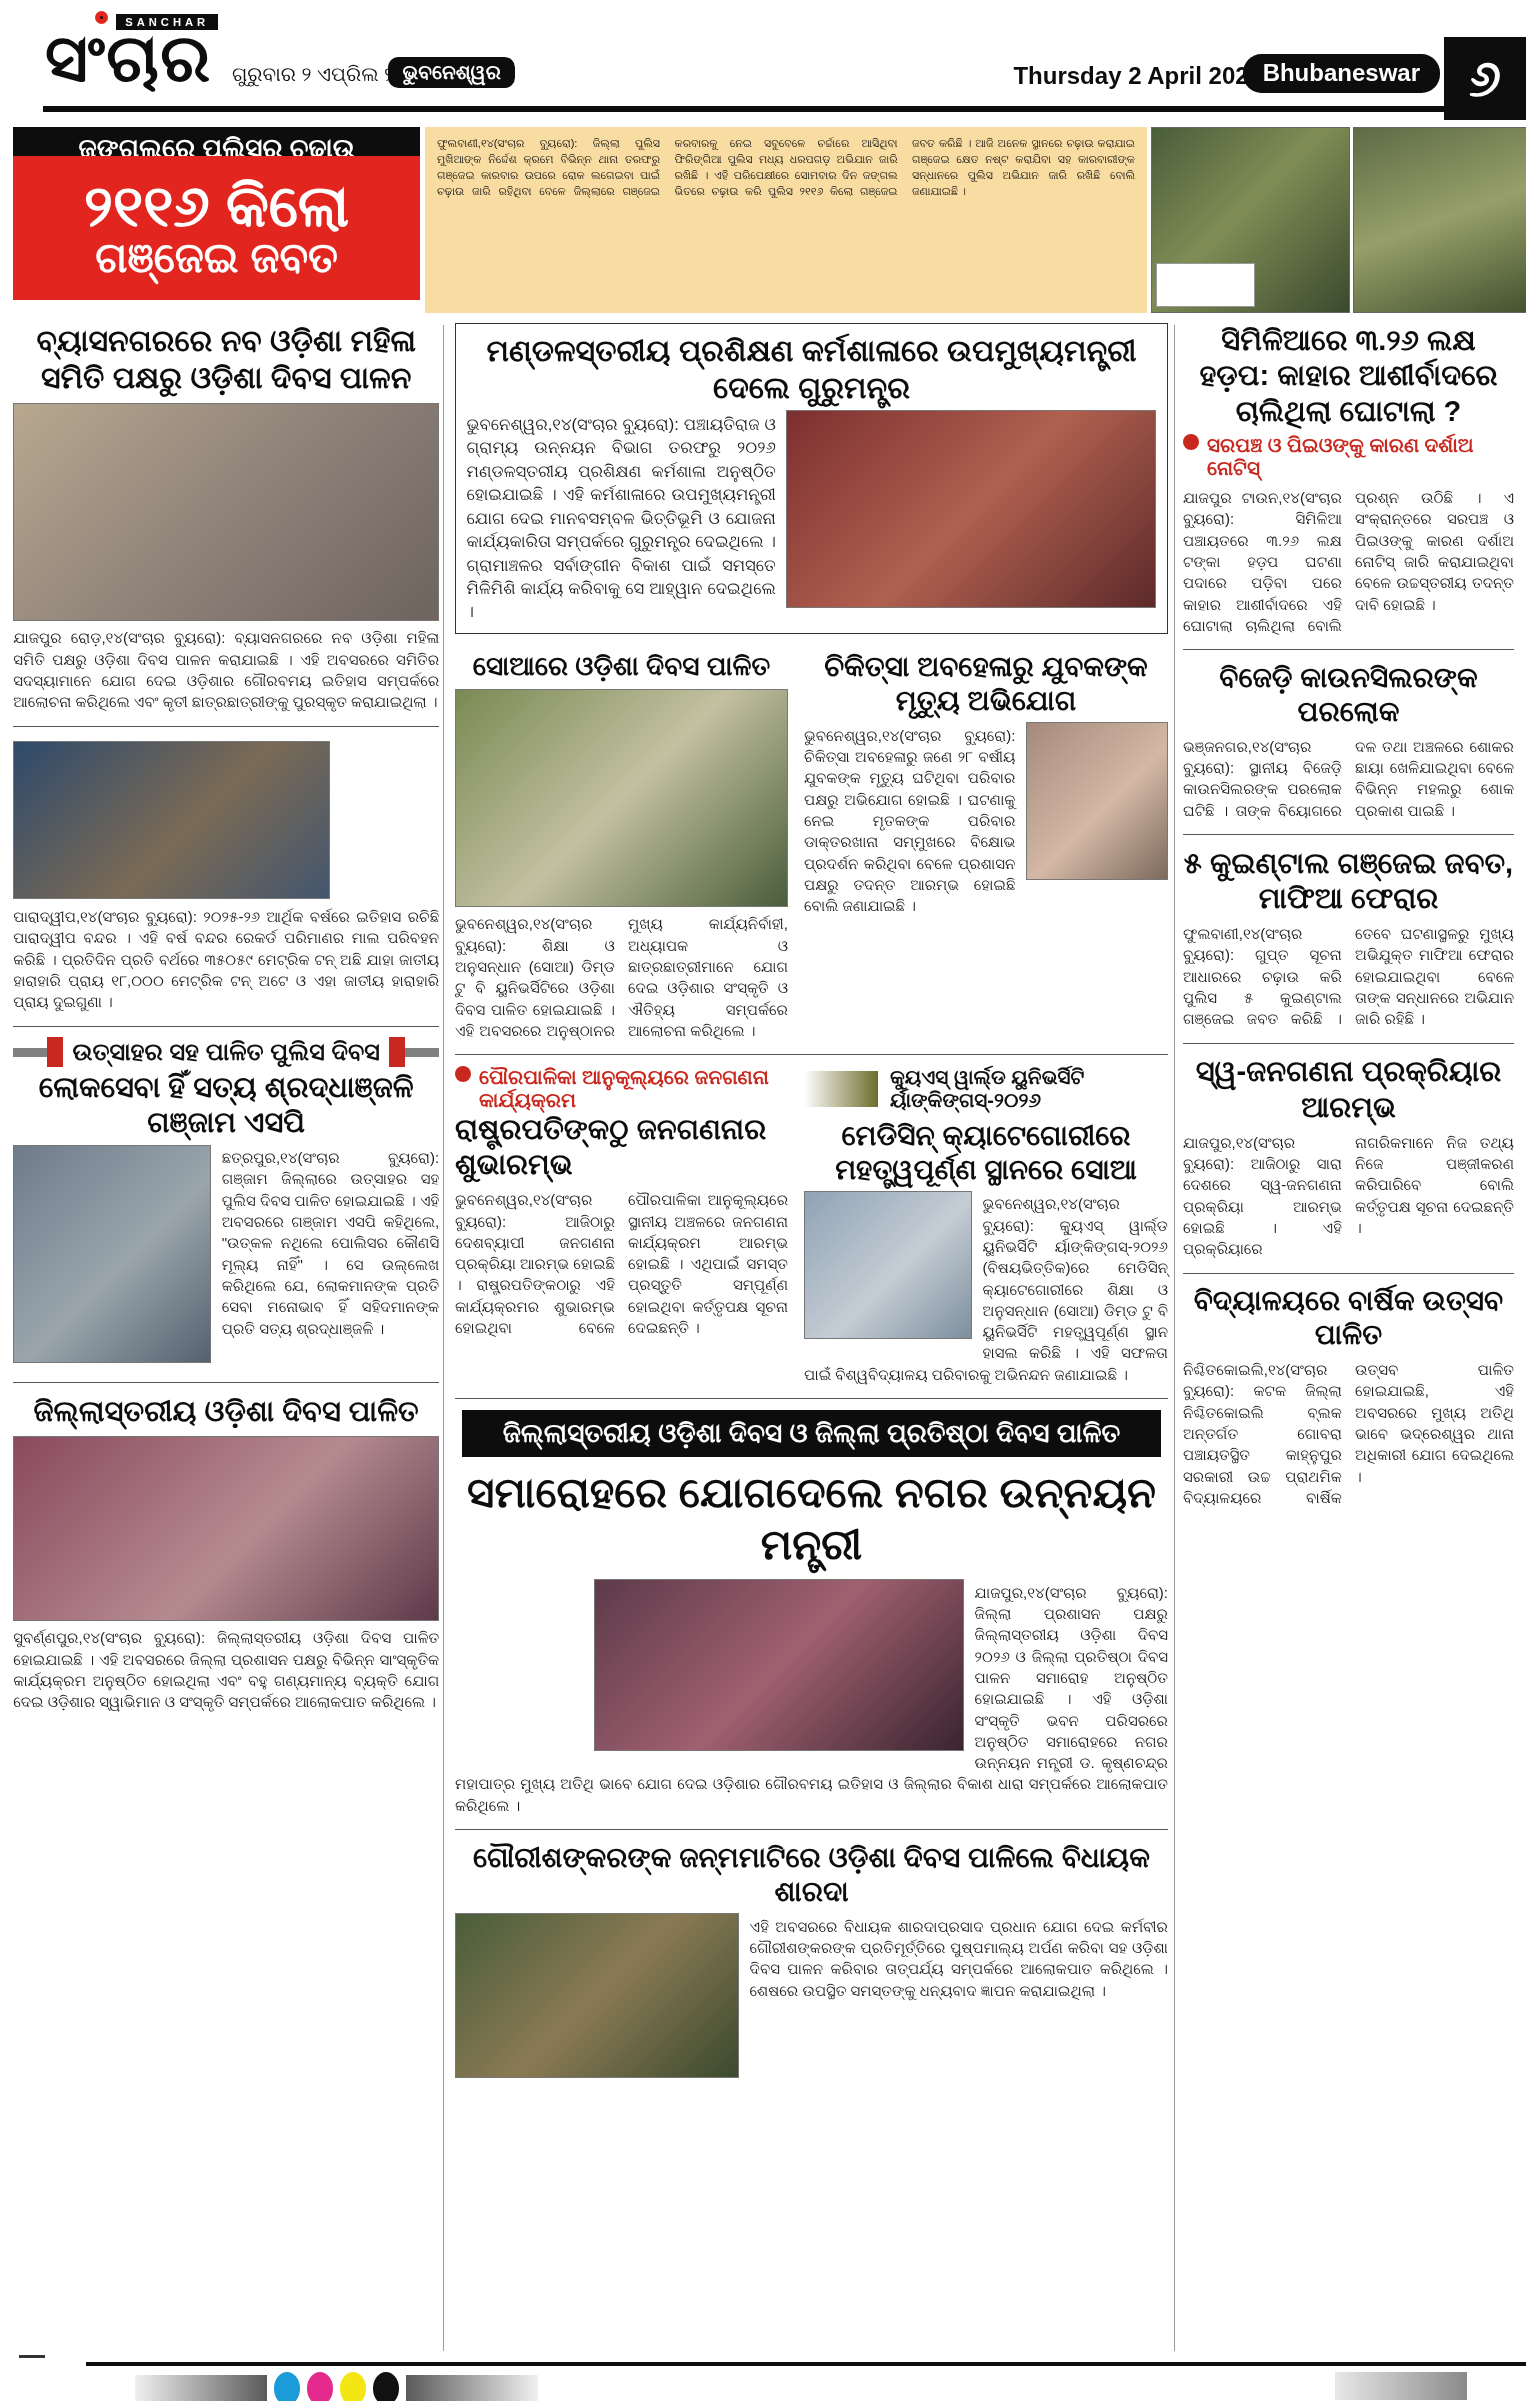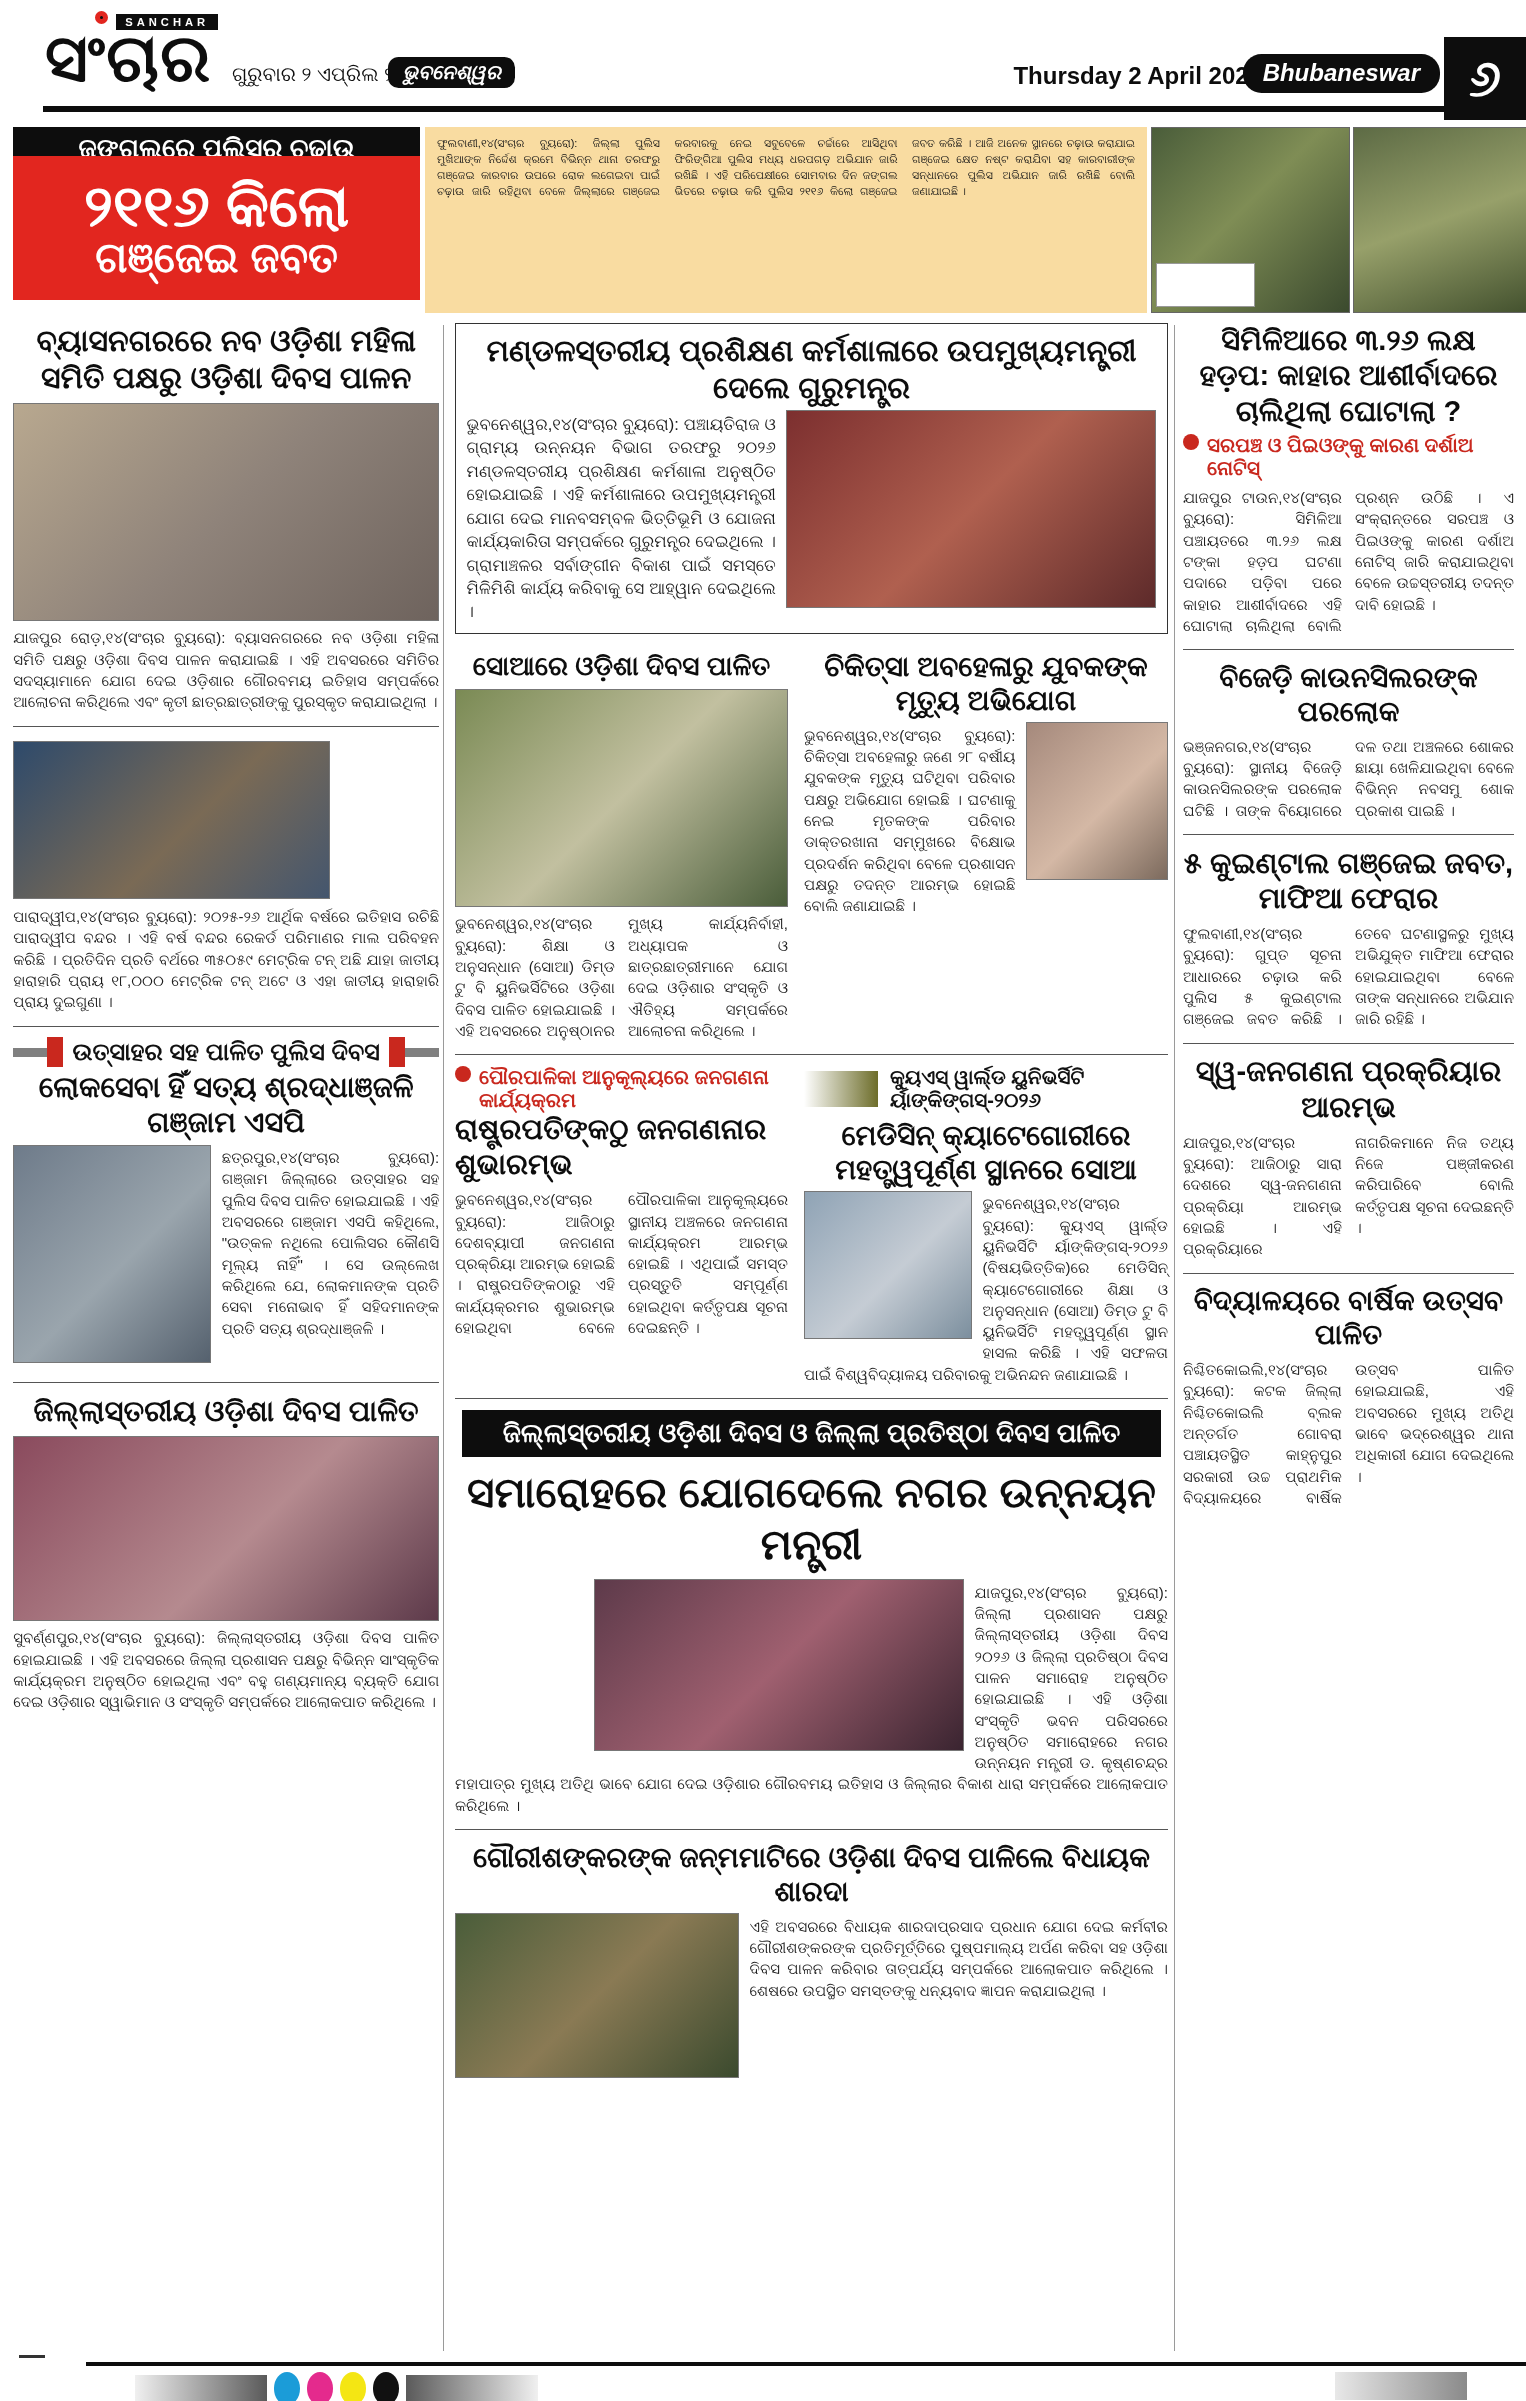--- a/index.html
+++ b/index.html
@@ -12,21 +12,21 @@
   
   .masthead { position:absolute; left:45px; top:25px; width:238px; height:79px; }
   .masthead-odia { font-size:66px; font-weight:900; letter-spacing:1.3px; color:#0d0d0d;
     text-shadow: 1.3px 1.3px 0 #fff, -1.3px -1.3px 0 #fff; line-height:1.0; }
   .sanchar-bar { position:absolute; left:71px; top:-10.6px; background:#0d0d0d; color:#fff;
     font-size:11.2px; font-weight:700; letter-spacing:4px; padding:2px 9.2px; }
   .mast-ring { position:absolute; left:50px; top:-14.5px; width:13.2px; height:13.2px;
     border:5.3px solid #e2261f; border-radius:50%; background:#0d0d0d; }
   .date-odia { position:absolute; left:232px; top:63px; font-size:20px; color:#0d0d0d; }
   .pill { display:inline-block; background:#0d0d0d; color:#fff; border-radius:10.6px;
-    padding:4px 14.5px; font-weight:700;font-style:italic; }
+    padding:4px 14.5px; font-weight:700; }
   .pill-odia { position:absolute; left:388px; top:57px; font-size:20px; }
   .date-en { position:absolute; right:264px; top:62px; font-size:24px; font-weight:700; color:#0d0d0d; }
   .pill-en { position:absolute; right:86px; top:54px; font-size:24px; border-radius:18.5px; padding:5.3px 20px; }
   .corner-box { position:absolute; right:0; top:37px; width:82px; height:83px; background:#0d0d0d;
     color:#fff; display:flex; align-items:center; justify-content:center; font-size:51px; font-weight:700; }
   .head-rule { position:absolute; left:43px; right:0; top:106px; height:6px; background:#0d0d0d; }
 
   
   .lead-kicker { position:absolute; left:13.2px; top:127px; width:407px; height:42px; background:#0d0d0d;
     color:#fff; font-size:26.4px; font-weight:700; display:flex; align-items:center; justify-content:center; }
@@ -238,21 +238,21 @@
         <span class="red-bullet"></span>
         <span>ସରପଞ୍ଚ ଓ ପିଇଓଙ୍କୁ କାରଣ ଦର୍ଶାଅ ନୋଟିସ୍</span>
       </div>
       <div class="body-text cols2">ଯାଜପୁର ଟାଉନ,୧୪(ସଂଚାର ବ୍ୟୁରୋ): ସିମିଳିଆ ପଞ୍ଚାୟତରେ ୩.୨୬ ଲକ୍ଷ ଟଙ୍କା ହଡ଼ପ ଘଟଣା ପଦାରେ ପଡ଼ିବା ପରେ କାହାର ଆଶୀର୍ବାଦରେ ଏହି ଘୋଟାଲା ଚାଲିଥିଲା ବୋଲି ପ୍ରଶ୍ନ ଉଠିଛି । ଏ ସଂକ୍ରାନ୍ତରେ ସରପଞ୍ଚ ଓ ପିଇଓଙ୍କୁ କାରଣ ଦର୍ଶାଅ ନୋଟିସ୍ ଜାରି କରାଯାଇଥିବା ବେଳେ ଉଚ୍ଚସ୍ତରୀୟ ତଦନ୍ତ ଦାବି ହୋଇଛି ।</div>
     </div>
 
     <div class="hrule"></div>
 
     <div>
       <div class="headline h42">ବିଜେଡ଼ି କାଉନସିଲରଙ୍କ ପରଲୋକ</div>
-      <div class="body-text cols2">ଭଞ୍ଜନଗର,୧୪(ସଂଚାର ବ୍ୟୁରୋ): ସ୍ଥାନୀୟ ବିଜେଡ଼ି କାଉନସିଲରଙ୍କ ପରଲୋକ ଘଟିଛି । ତାଙ୍କ ବିୟୋଗରେ ଦଳ ତଥା ଅଞ୍ଚଳରେ ଶୋକର ଛାୟା ଖେଳିଯାଇଥିବା ବେଳେ ବିଭିନ୍ନ ନବସମୁ ଶୋକ ପ୍ରକାଶ ପାଇଛି ।</div>
+      <div class="body-text cols2">ଭଞ୍ଜନଗର,୧୪(ସଂଚାର ବ୍ୟୁରୋ): ସ୍ଥାନୀୟ ବିଜେଡ଼ି କାଉନସିଲରଙ୍କ ପରଲୋକ ଘଟିଛି । ତାଙ୍କ ବିୟୋଗରେ ଦଳ ତଥା ଅଞ୍ଚଳରେ ଶୋକର ଛାୟା ଖେଳିଯାଇଥିବା ବେଳେ ବିଭିନ୍ନ ମହଲରୁ ଶୋକ ପ୍ରକାଶ ପାଇଛି ।</div>
     </div>
 
     <div class="hrule"></div>
 
     <div>
       <div class="headline h44">୫ କୁଇଣ୍ଟାଲ ଗଞ୍ଜେଇ ଜବତ, ମାଫିଆ ଫେରାର</div>
       <div class="body-text cols2">ଫୁଲବାଣୀ,୧୪(ସଂଚାର ବ୍ୟୁରୋ): ଗୁପ୍ତ ସୂଚନା ଆଧାରରେ ଚଢ଼ାଉ କରି ପୁଲିସ ୫ କୁଇଣ୍ଟାଲ ଗଞ୍ଜେଇ ଜବତ କରିଛି । ତେବେ ଘଟଣାସ୍ଥଳରୁ ମୁଖ୍ୟ ଅଭିଯୁକ୍ତ ମାଫିଆ ଫେରାର ହୋଇଯାଇଥିବା ବେଳେ ତାଙ୍କ ସନ୍ଧାନରେ ଅଭିଯାନ ଜାରି ରହିଛି ।</div>
     </div>
 
     <div class="hrule"></div>

